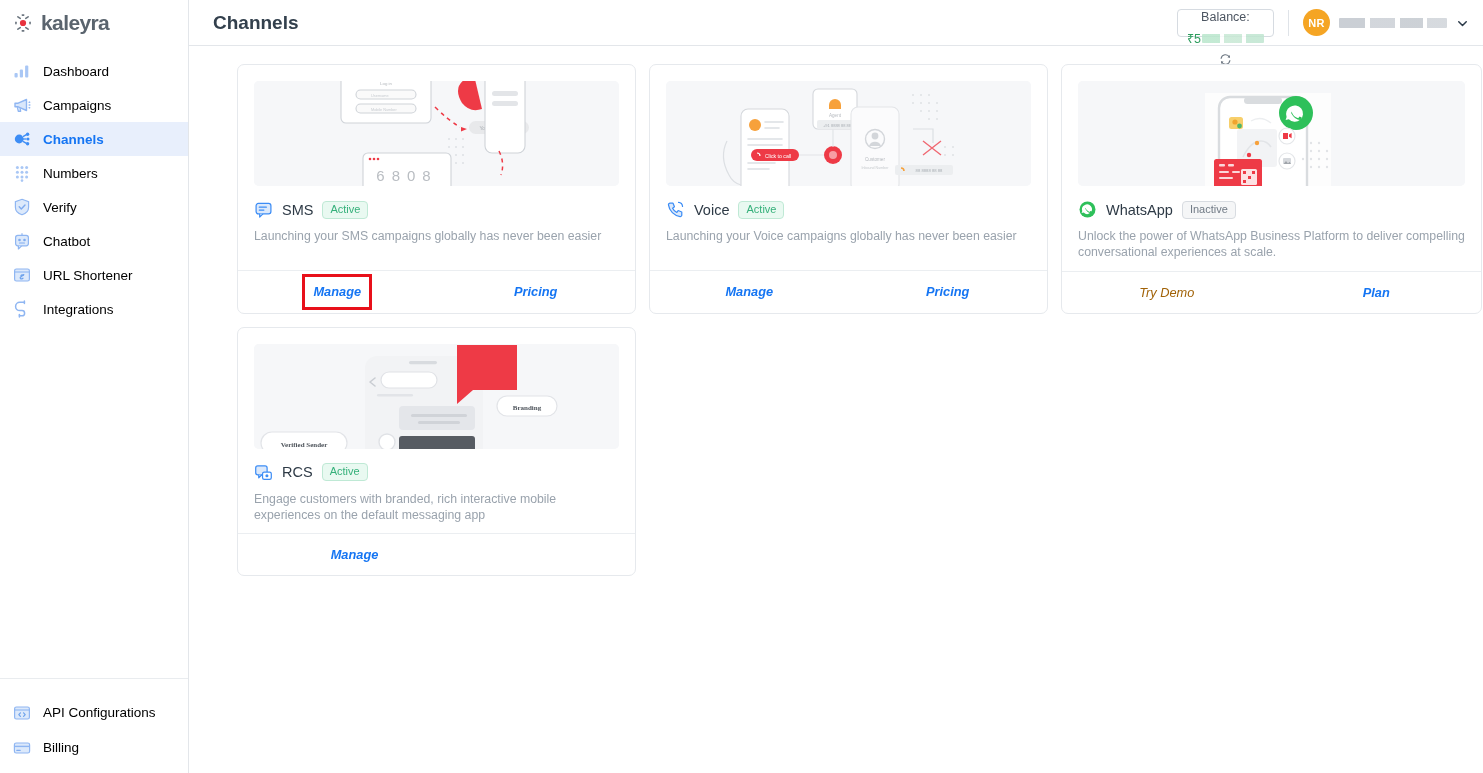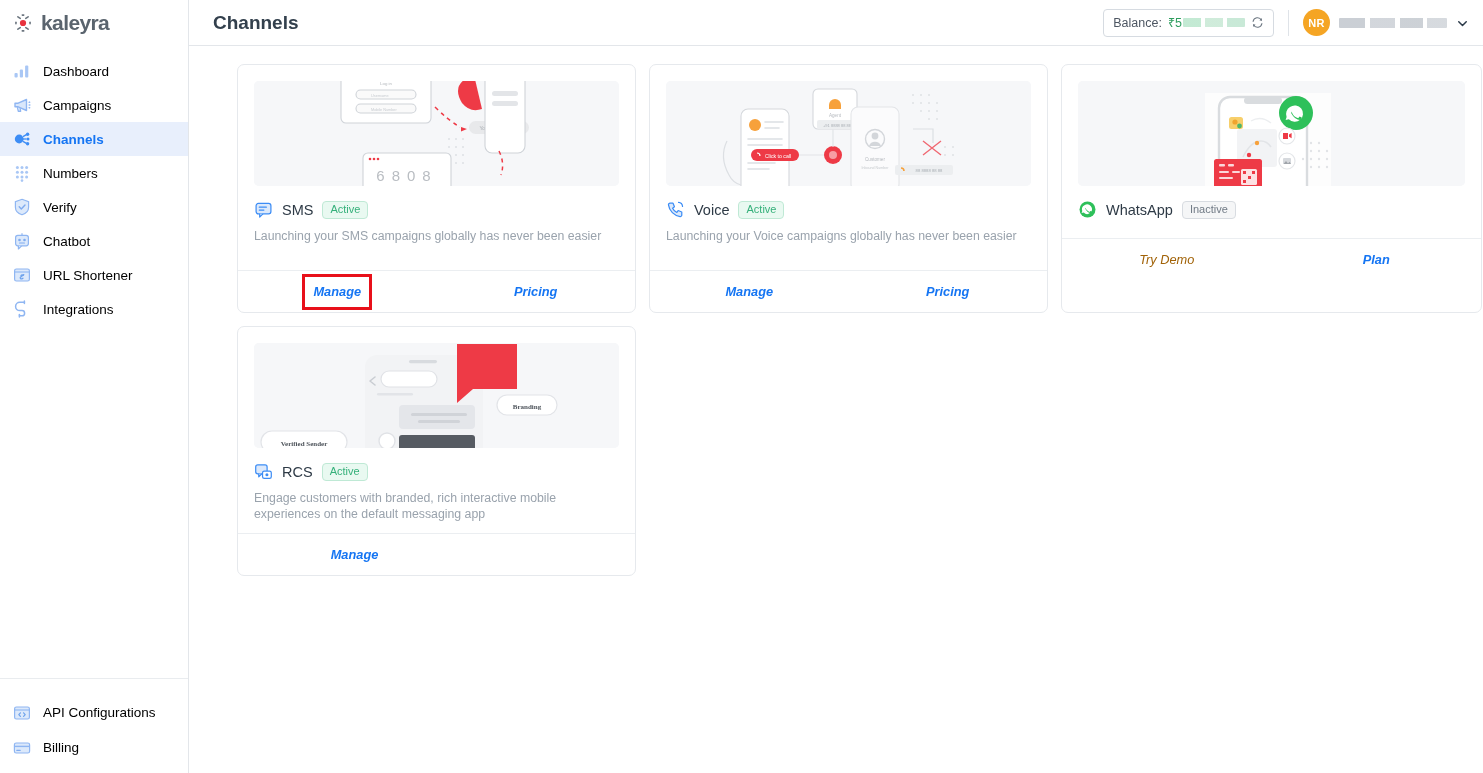--- a/index.html
+++ b/index.html
@@ -55,21 +55,21 @@
     padding: 0 14px 0 24px;
     background: #fff;
   }
   .page-title { font-size: 19px; font-weight: bold; color: #33404d; }
   .top-right { margin-left: auto; display: flex; align-items: center; gap: 0; }
   .balance-pill {
     display: flex; align-items: center; gap: 6px;
     border: 1px solid #d6dbe1; border-radius: 4px;
     height: 28px; padding: 0 9px;
     font-size: 12.5px; color: #4d5662;
-    background: #fff; cursor: pointer;
+    background: #fff; cursor: pointer; flex-direction: column;
   }
   .bal-amt { color: #2f9e5f; font-weight: normal; display:flex; align-items:center; }
   .bal-redact {
     display:inline-block; width: 62px; height: 9px;
     background: linear-gradient(90deg,#b9e6cc 0 18px,#ffffff 18px 22px,#c7e8d4 22px 40px,#ffffff 40px 44px,#bfe5d0 44px 62px);
     margin-left: 1px; border-radius: 1px; opacity: .85;
   }
   .refresh-ic { width: 13px; height: 13px; display:block; }
   .vdiv { width: 1px; height: 26px; background: #dfe3e8; margin: 0 14px; }
   .profile { display: flex; align-items: center; gap: 9px; cursor: pointer; }
@@ -561,20 +561,21 @@
               <span class="ch-ico">
                 <svg viewBox="0 0 20 20">
                     <circle cx="10" cy="10" r="8.4" fill="#2ec05a"></circle>
                     <path d="M6.8 5.6 a5 5 0 1 1 -.8 7.6 l-2.2 .6 l.7 -2.1 a5 5 0 0 1 2.3 -6.1z" fill="#fff"></path>
                     <path d="M7.8 8.2 q1.1 3.5 4.3 4.4 l.9 -1 l1.4 .6 l-.2 1.4 q-3.9 .7 -6.6 -4.3z" fill="#2ec05a"></path>
                   </svg>
               </span>
               <span class="ch-name">WhatsApp</span>
               <span class="badge inactive">Inactive</span>
             </div>
+            <p class="ch-desc">Unlock the power of WhatsApp Business Platform to deliver compelling conversational experiences at scale.</p>
           </div>
           <div class="card-foot">
             <div class="act muted">Try Demo</div>
             <div class="act">Plan</div>
           </div>
         </article>
 
         <article class="card">
           <div class="card-body">
             <div class="hero">

